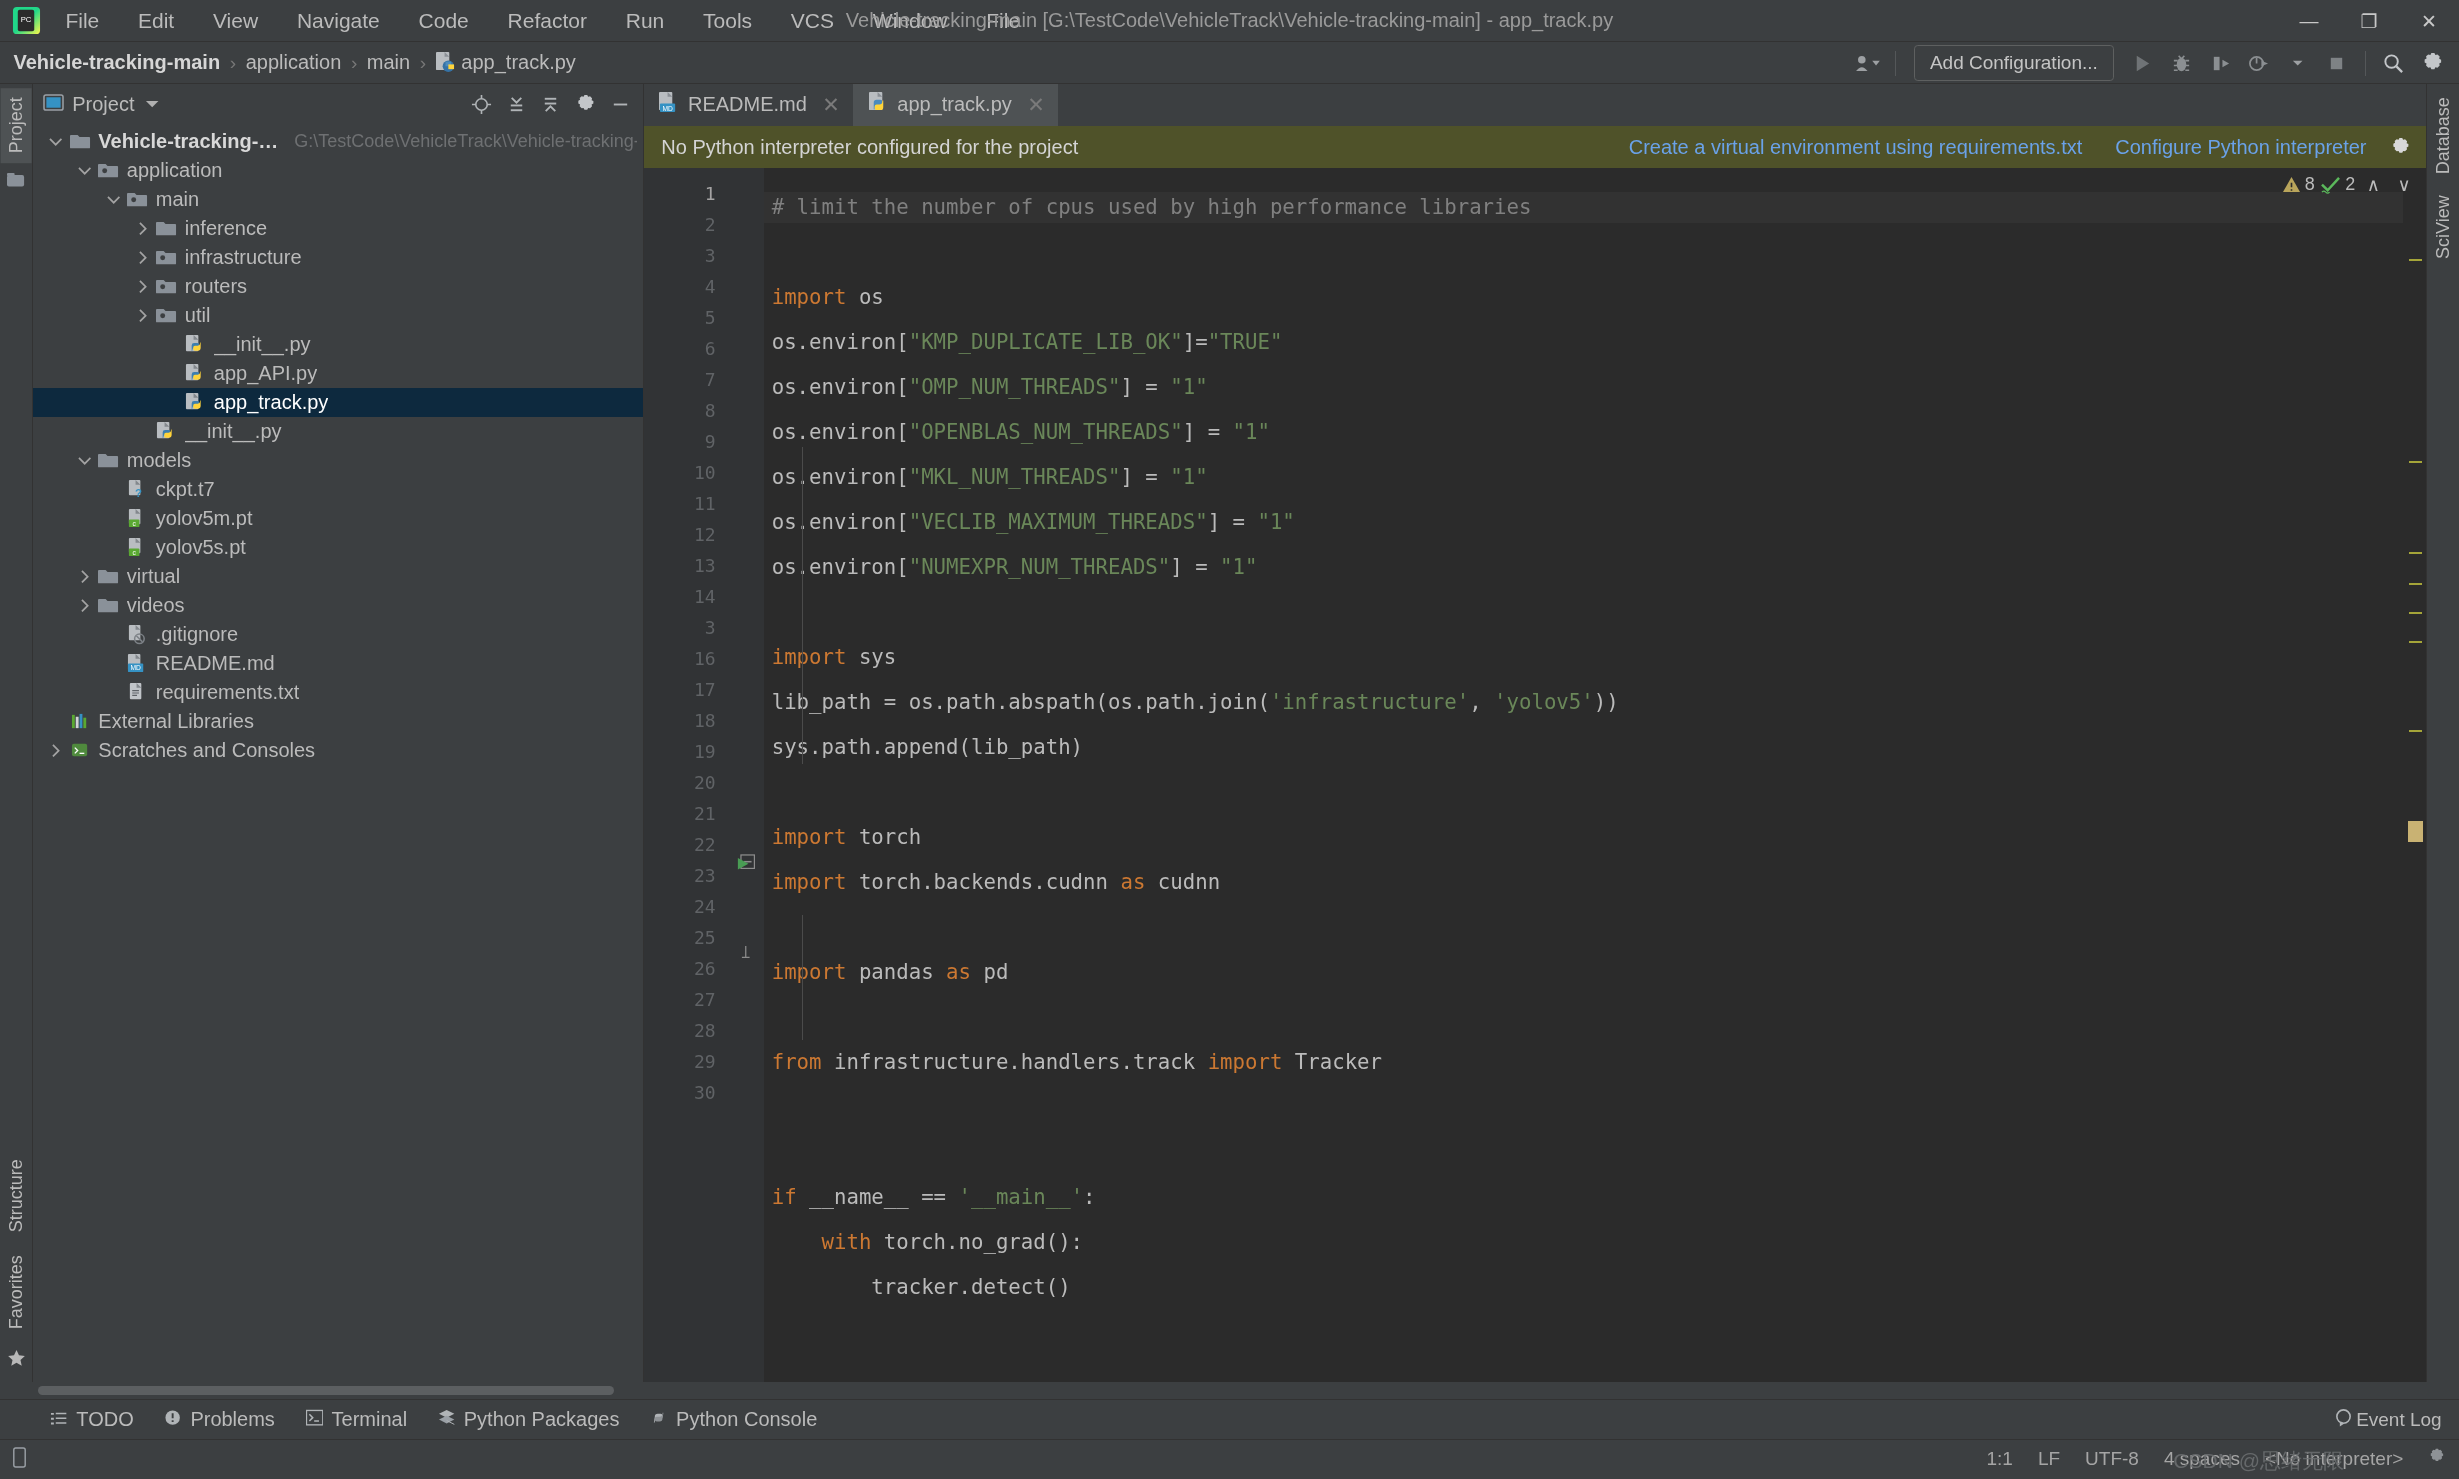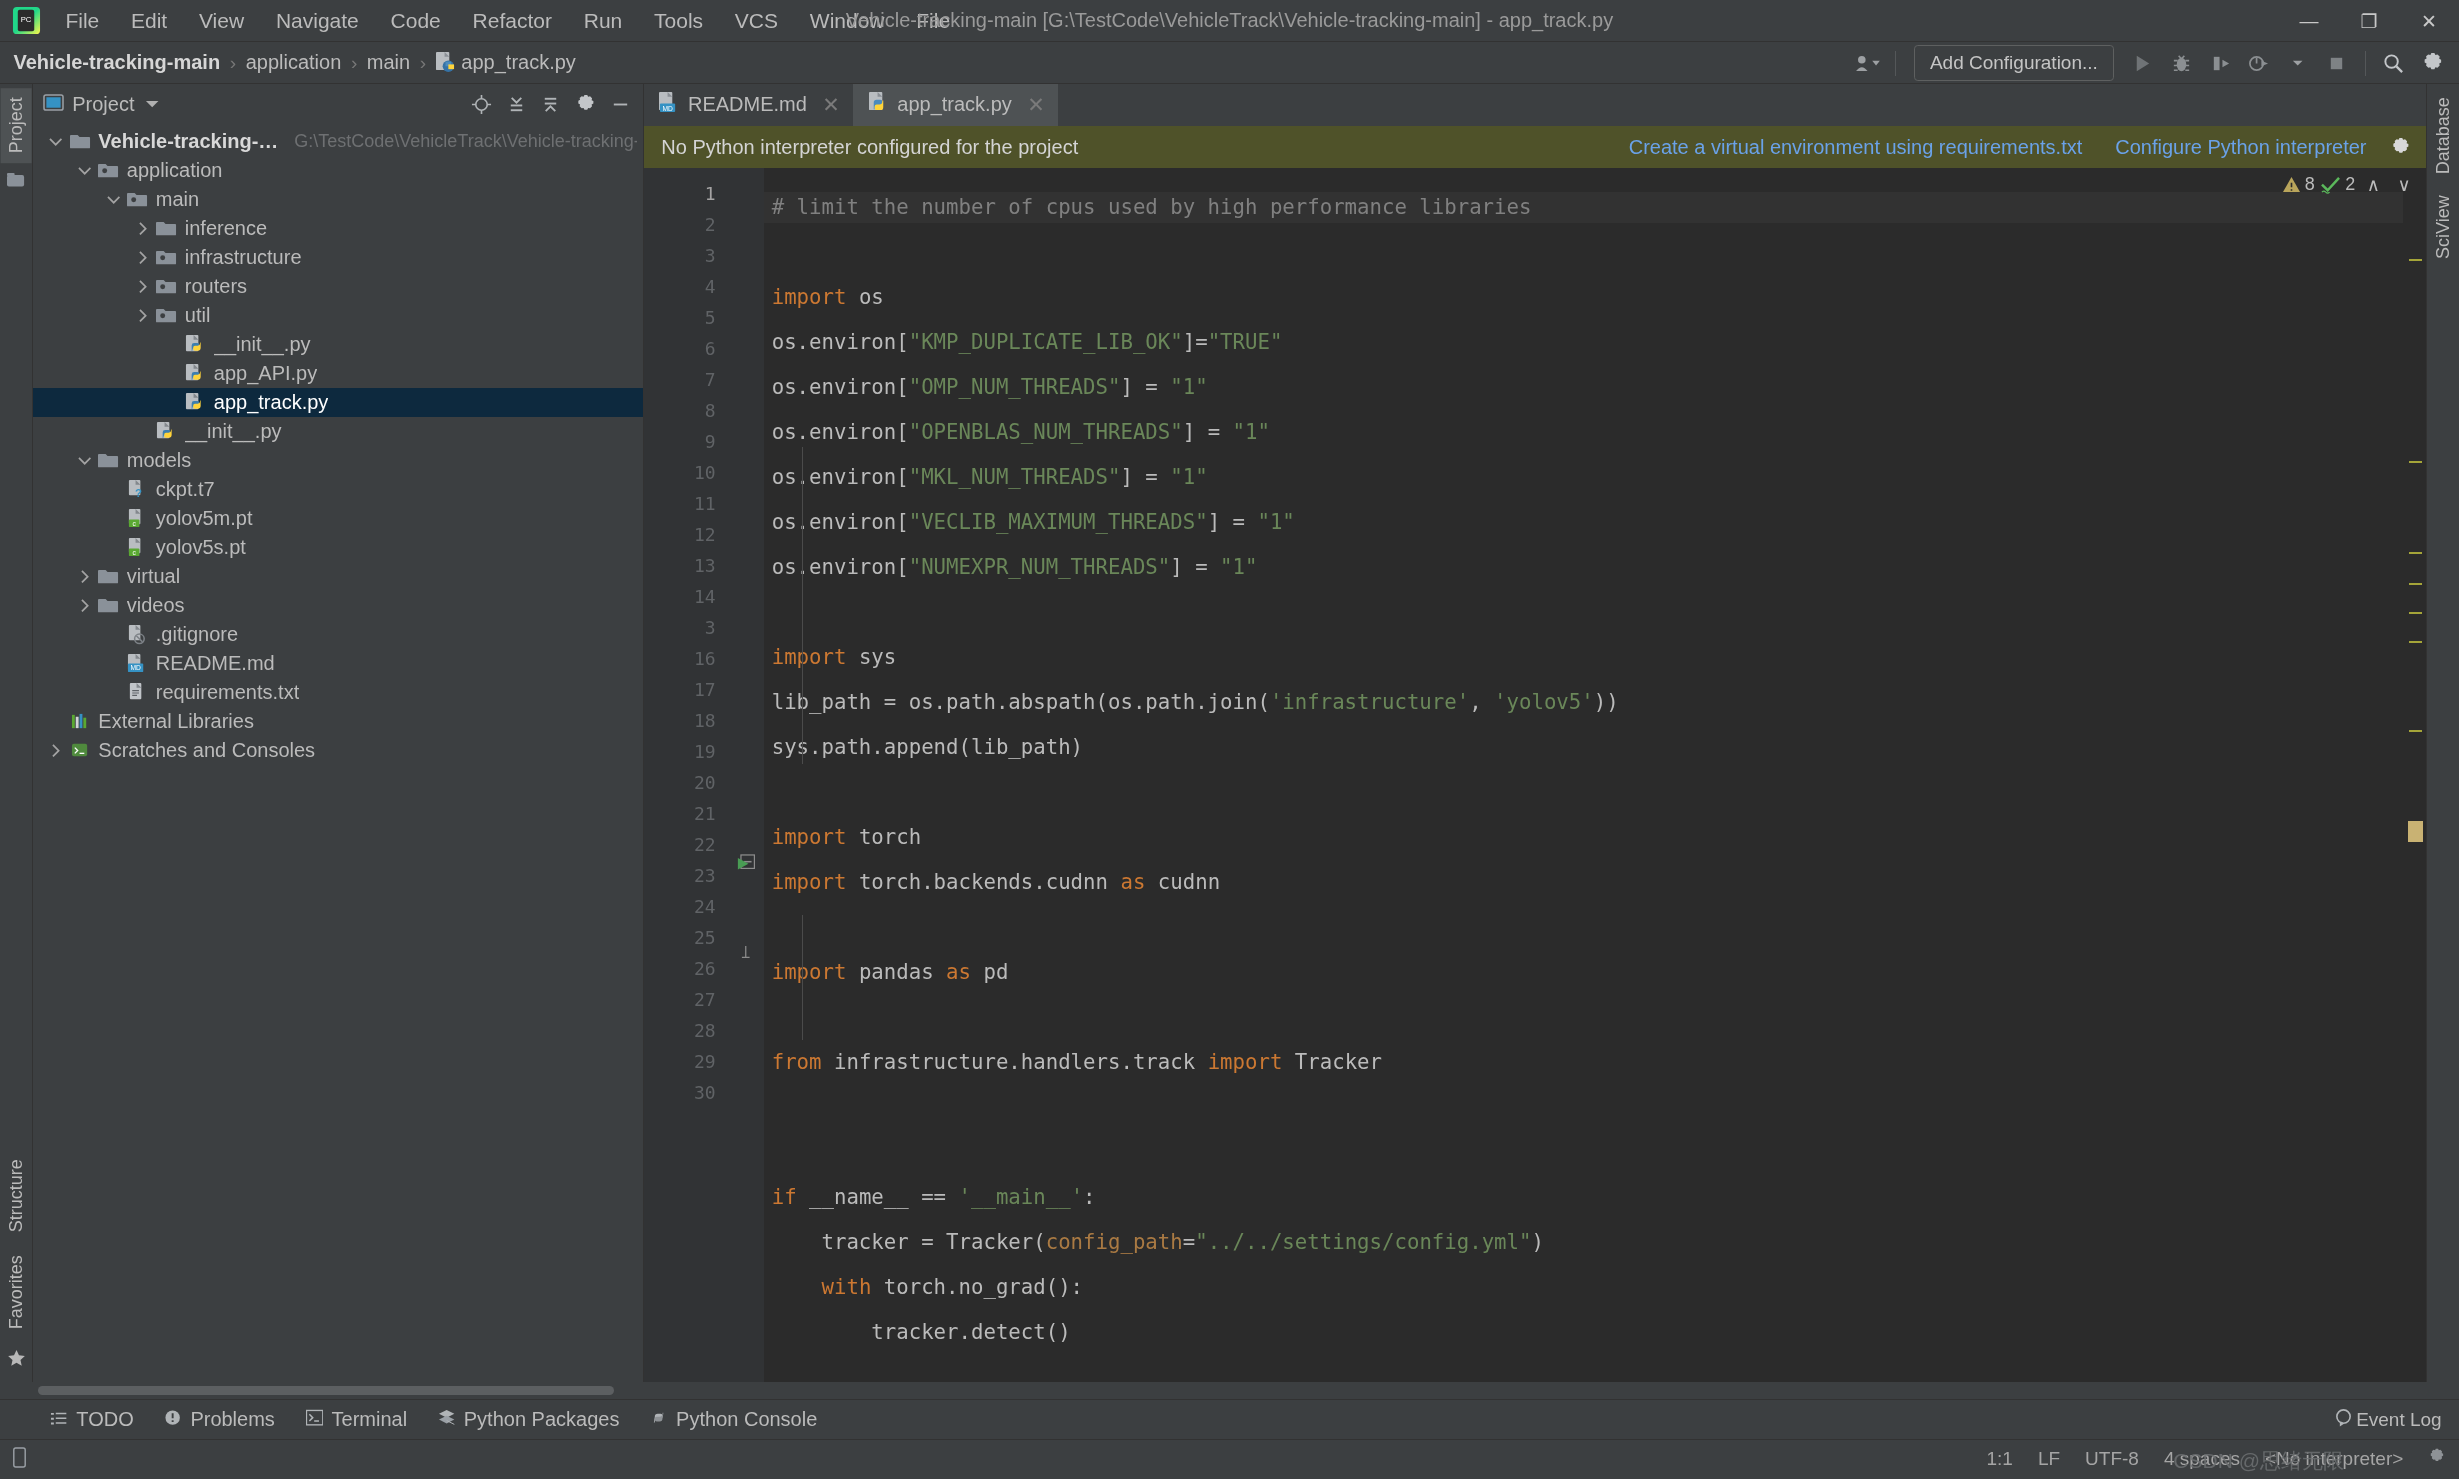--- a/index.html
+++ b/index.html
@@ -11,21 +11,21 @@
     color: #bbbbbb;
   }
   .ide { width: 2459px; height: 1479px; display: flex; flex-direction: column; background: #3c3f41; }
 
   
   .titlebar {
     height: 42px; background: #3c3f41; display: flex; align-items: center;
     position: relative; flex: 0 0 42px; border-bottom: 1px solid #323232;
   }
   .pc-logo { width: 29px; height: 29px; margin: 0 11.5px 0 11.5px; position: relative; flex: 0 0 auto; }
-  .menu-items { display: flex; align-items: flex-end; gap: 5px; }
+  .menu-items { display: flex; align-items: flex-end; gap: 12px; }
   .menu-item {
     padding: 3.8px 13.4px; font-size: 21px; color: #bbbbbb; cursor: default;
     white-space: nowrap;
   }
   .win-title {
     position: absolute; left: 0; right: 0; text-align: center;
     font-size: 20px; color: #9a9a9a; pointer-events: none;
   }
   .win-ctrl { position: absolute; right: 0; top: 0; height: 42px; display: flex; align-items: center; }
   .win-btn { width: 60px; height: 42px; display: flex; align-items: center; justify-content: center; color: #c8c8c8; font-size: 19px; }
@@ -785,21 +785,20 @@
             <div class="cline">&nbsp;</div>
             <div class="cline"><span class="tok-kw">import</span> torch</div>
             <div class="cline"><span class="tok-kw">import</span> torch.backends.cudnn <span class="tok-kw">as</span> cudnn</div>
             <div class="cline">&nbsp;</div>
             <div class="cline"><span class="tok-kw">import</span> pandas <span class="tok-kw">as</span> pd</div>
             <div class="cline">&nbsp;</div>
             <div class="cline"><span class="tok-kw">from</span> infrastructure.handlers.track <span class="tok-kw">import</span> Tracker</div>
             <div class="cline">&nbsp;</div>
             <div class="cline">&nbsp;</div>
             <div class="cline"><span class="tok-kw">if</span> __name__ == <span class="tok-str">'__main__'</span>:</div>
-            <div class="cline">    tracker = Tracker(<span class="tok-par">config_path</span>=<span class="tok-str">"../../settings/config.yml"</span>)</div>
             <div class="cline">    <span class="tok-kw">with</span> torch.no_grad():</div>
             <div class="cline">        tracker.detect()</div>
             <div class="cline">&nbsp;</div>
             <div class="cline">&nbsp;</div>
             <div class="cline">&nbsp;</div>
             <div class="cline">&nbsp;</div>
           </div>
 
         <div class="inspect">
           <span class="insp-item">

